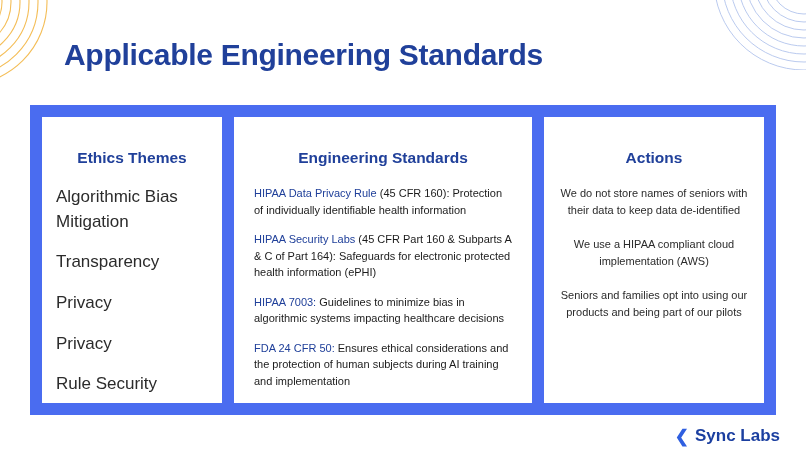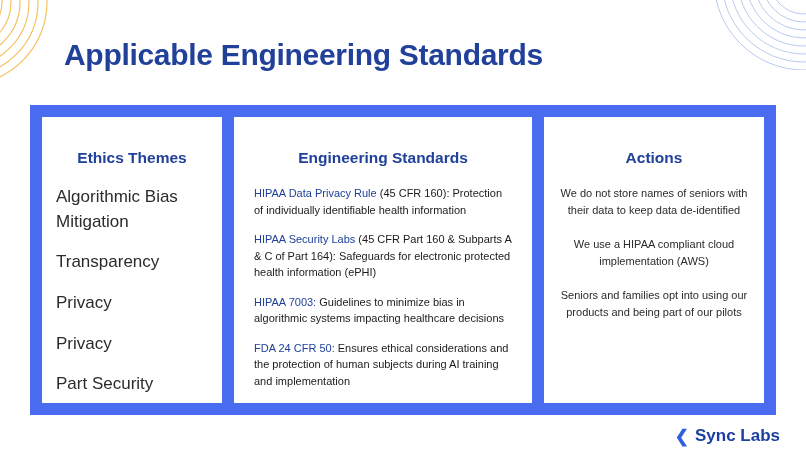--- a/index.html
+++ b/index.html
@@ -155,21 +155,21 @@
 
   <div class="panel">
 
     <section class="card card-ethics">
       <h2 class="card-h">Ethics Themes</h2>
       <ul class="ethics-list">
         <li>Algorithmic Bias Mitigation</li>
         <li>Transparency</li>
         <li>Privacy</li>
         <li>Privacy</li>
-        <li>Part Security</li>
+        <li>Rule Security</li>
       </ul>
     </section>
 
     <section class="card card-standards">
       <h2 class="card-h">Engineering Standards</h2>
       <ul class="std-list">
         <li>
           <span class="std-name">HIPAA Data Privacy Rule</span><span> (45 CFR 160): Protection of individually identifiable health information</span>
         </li>
         <li>

